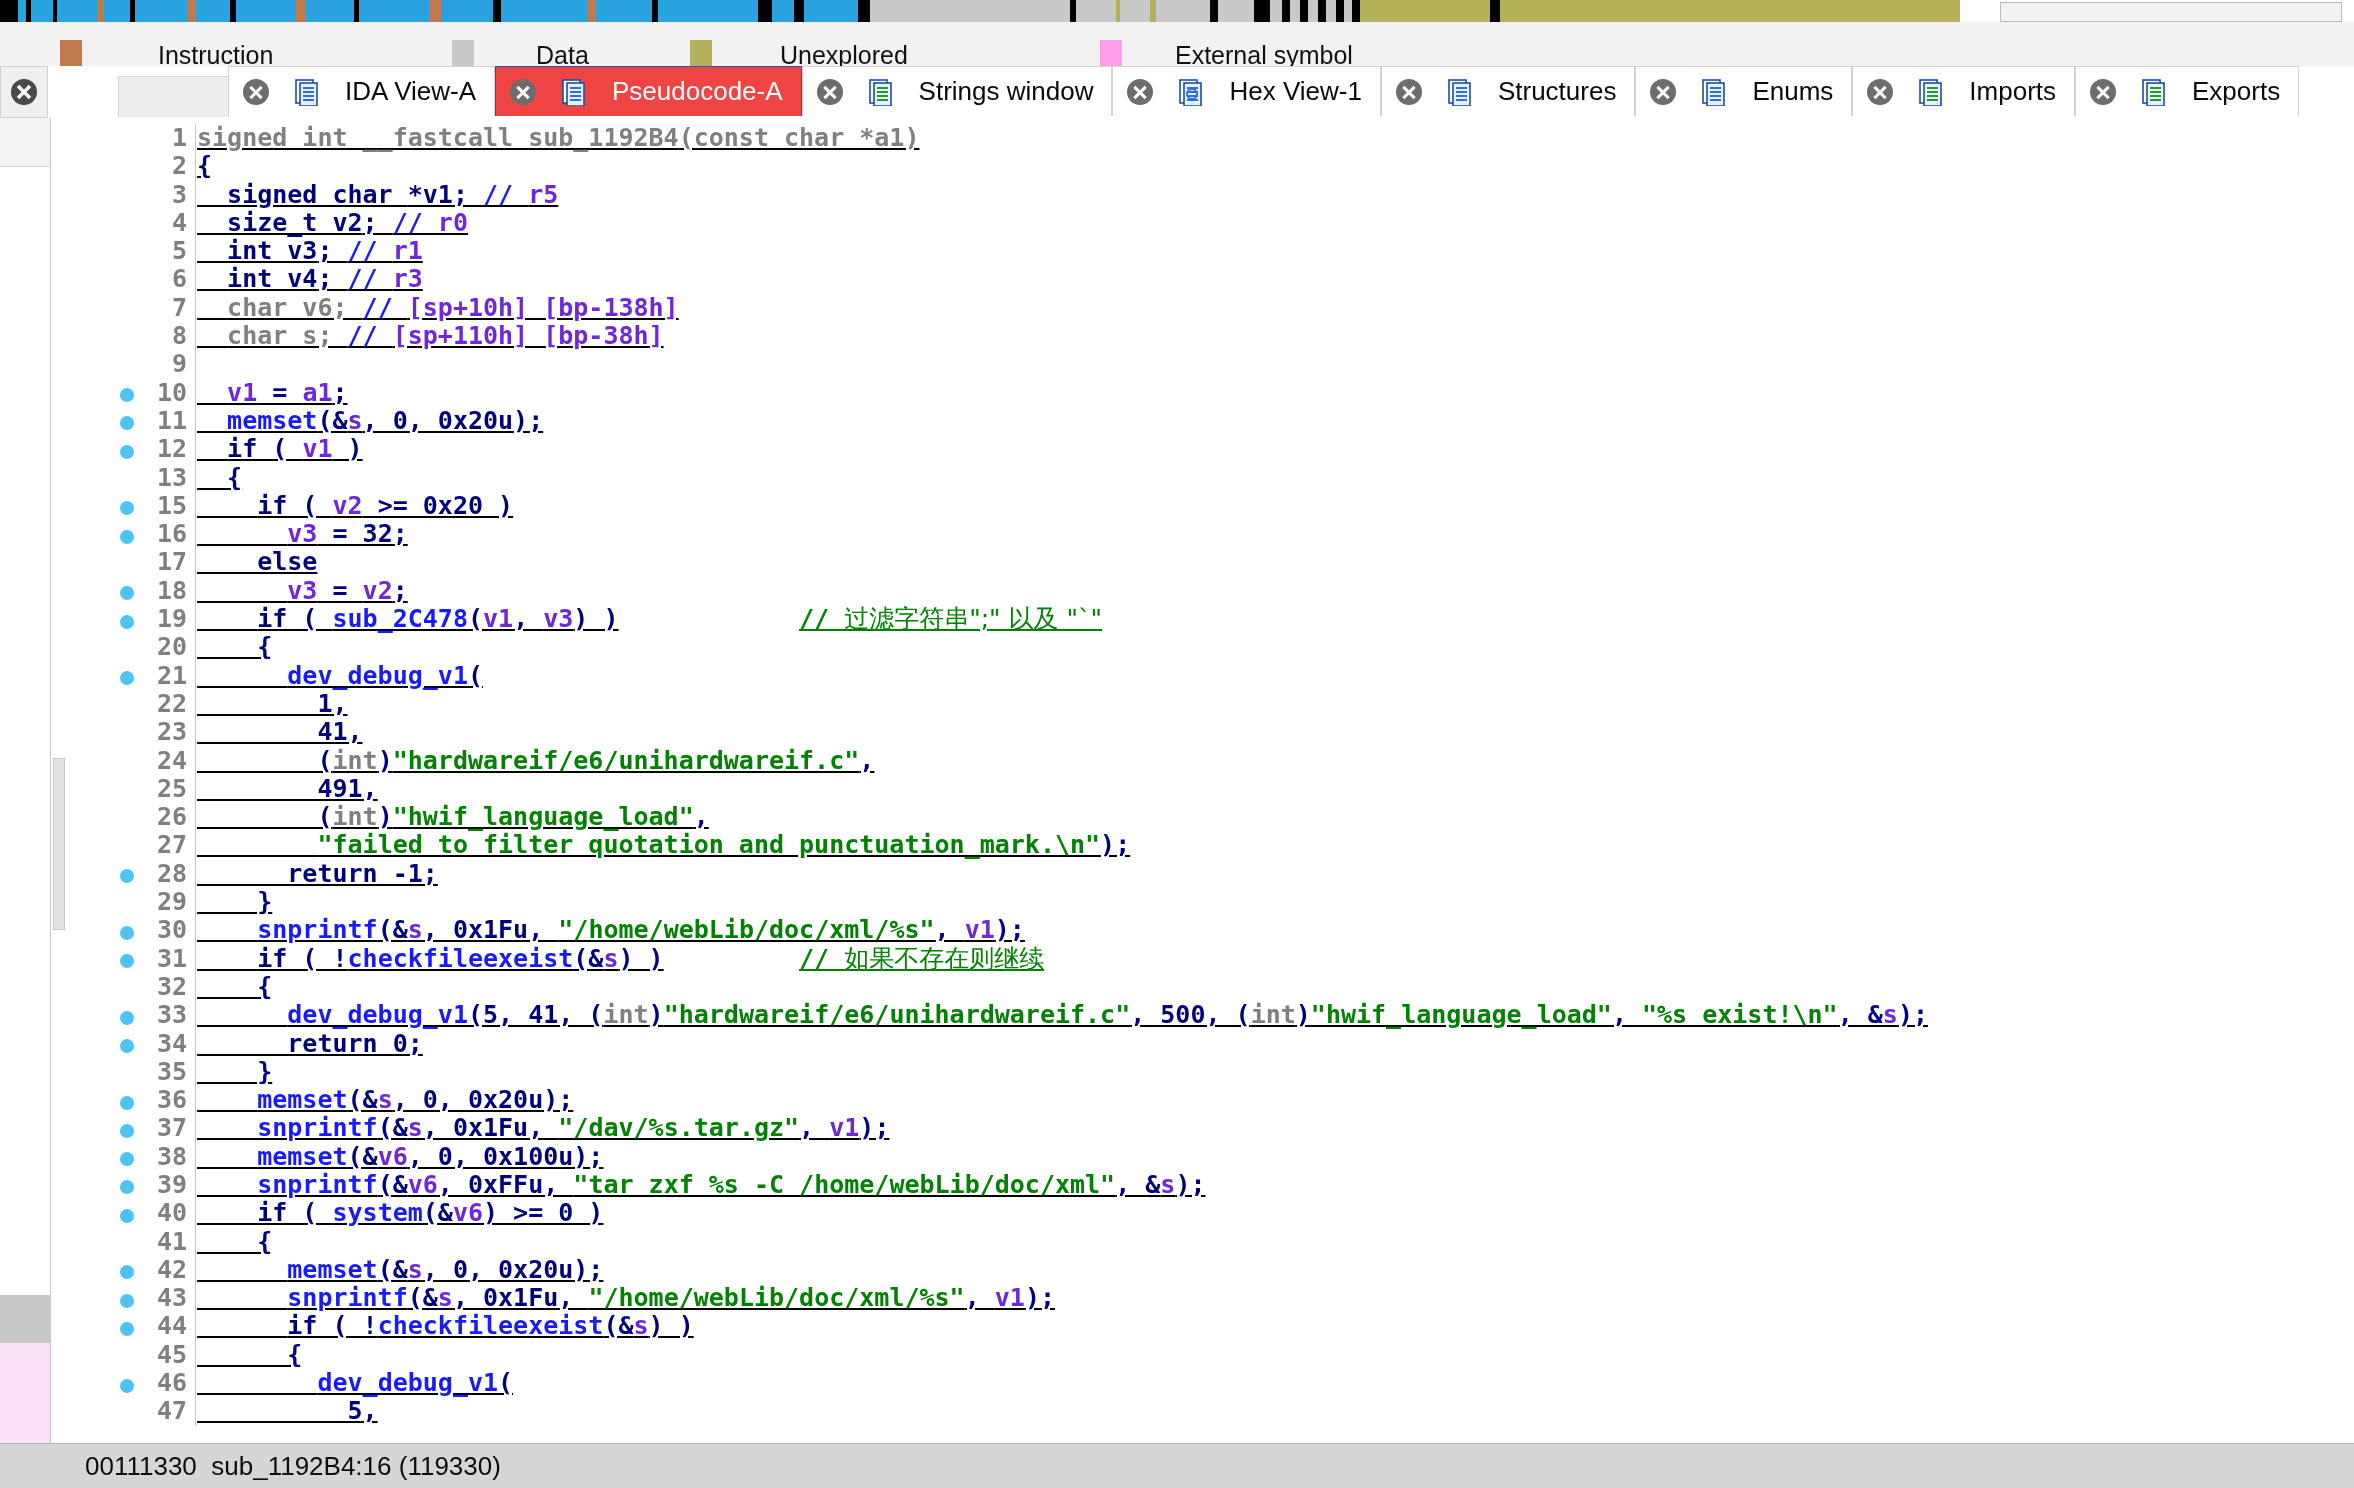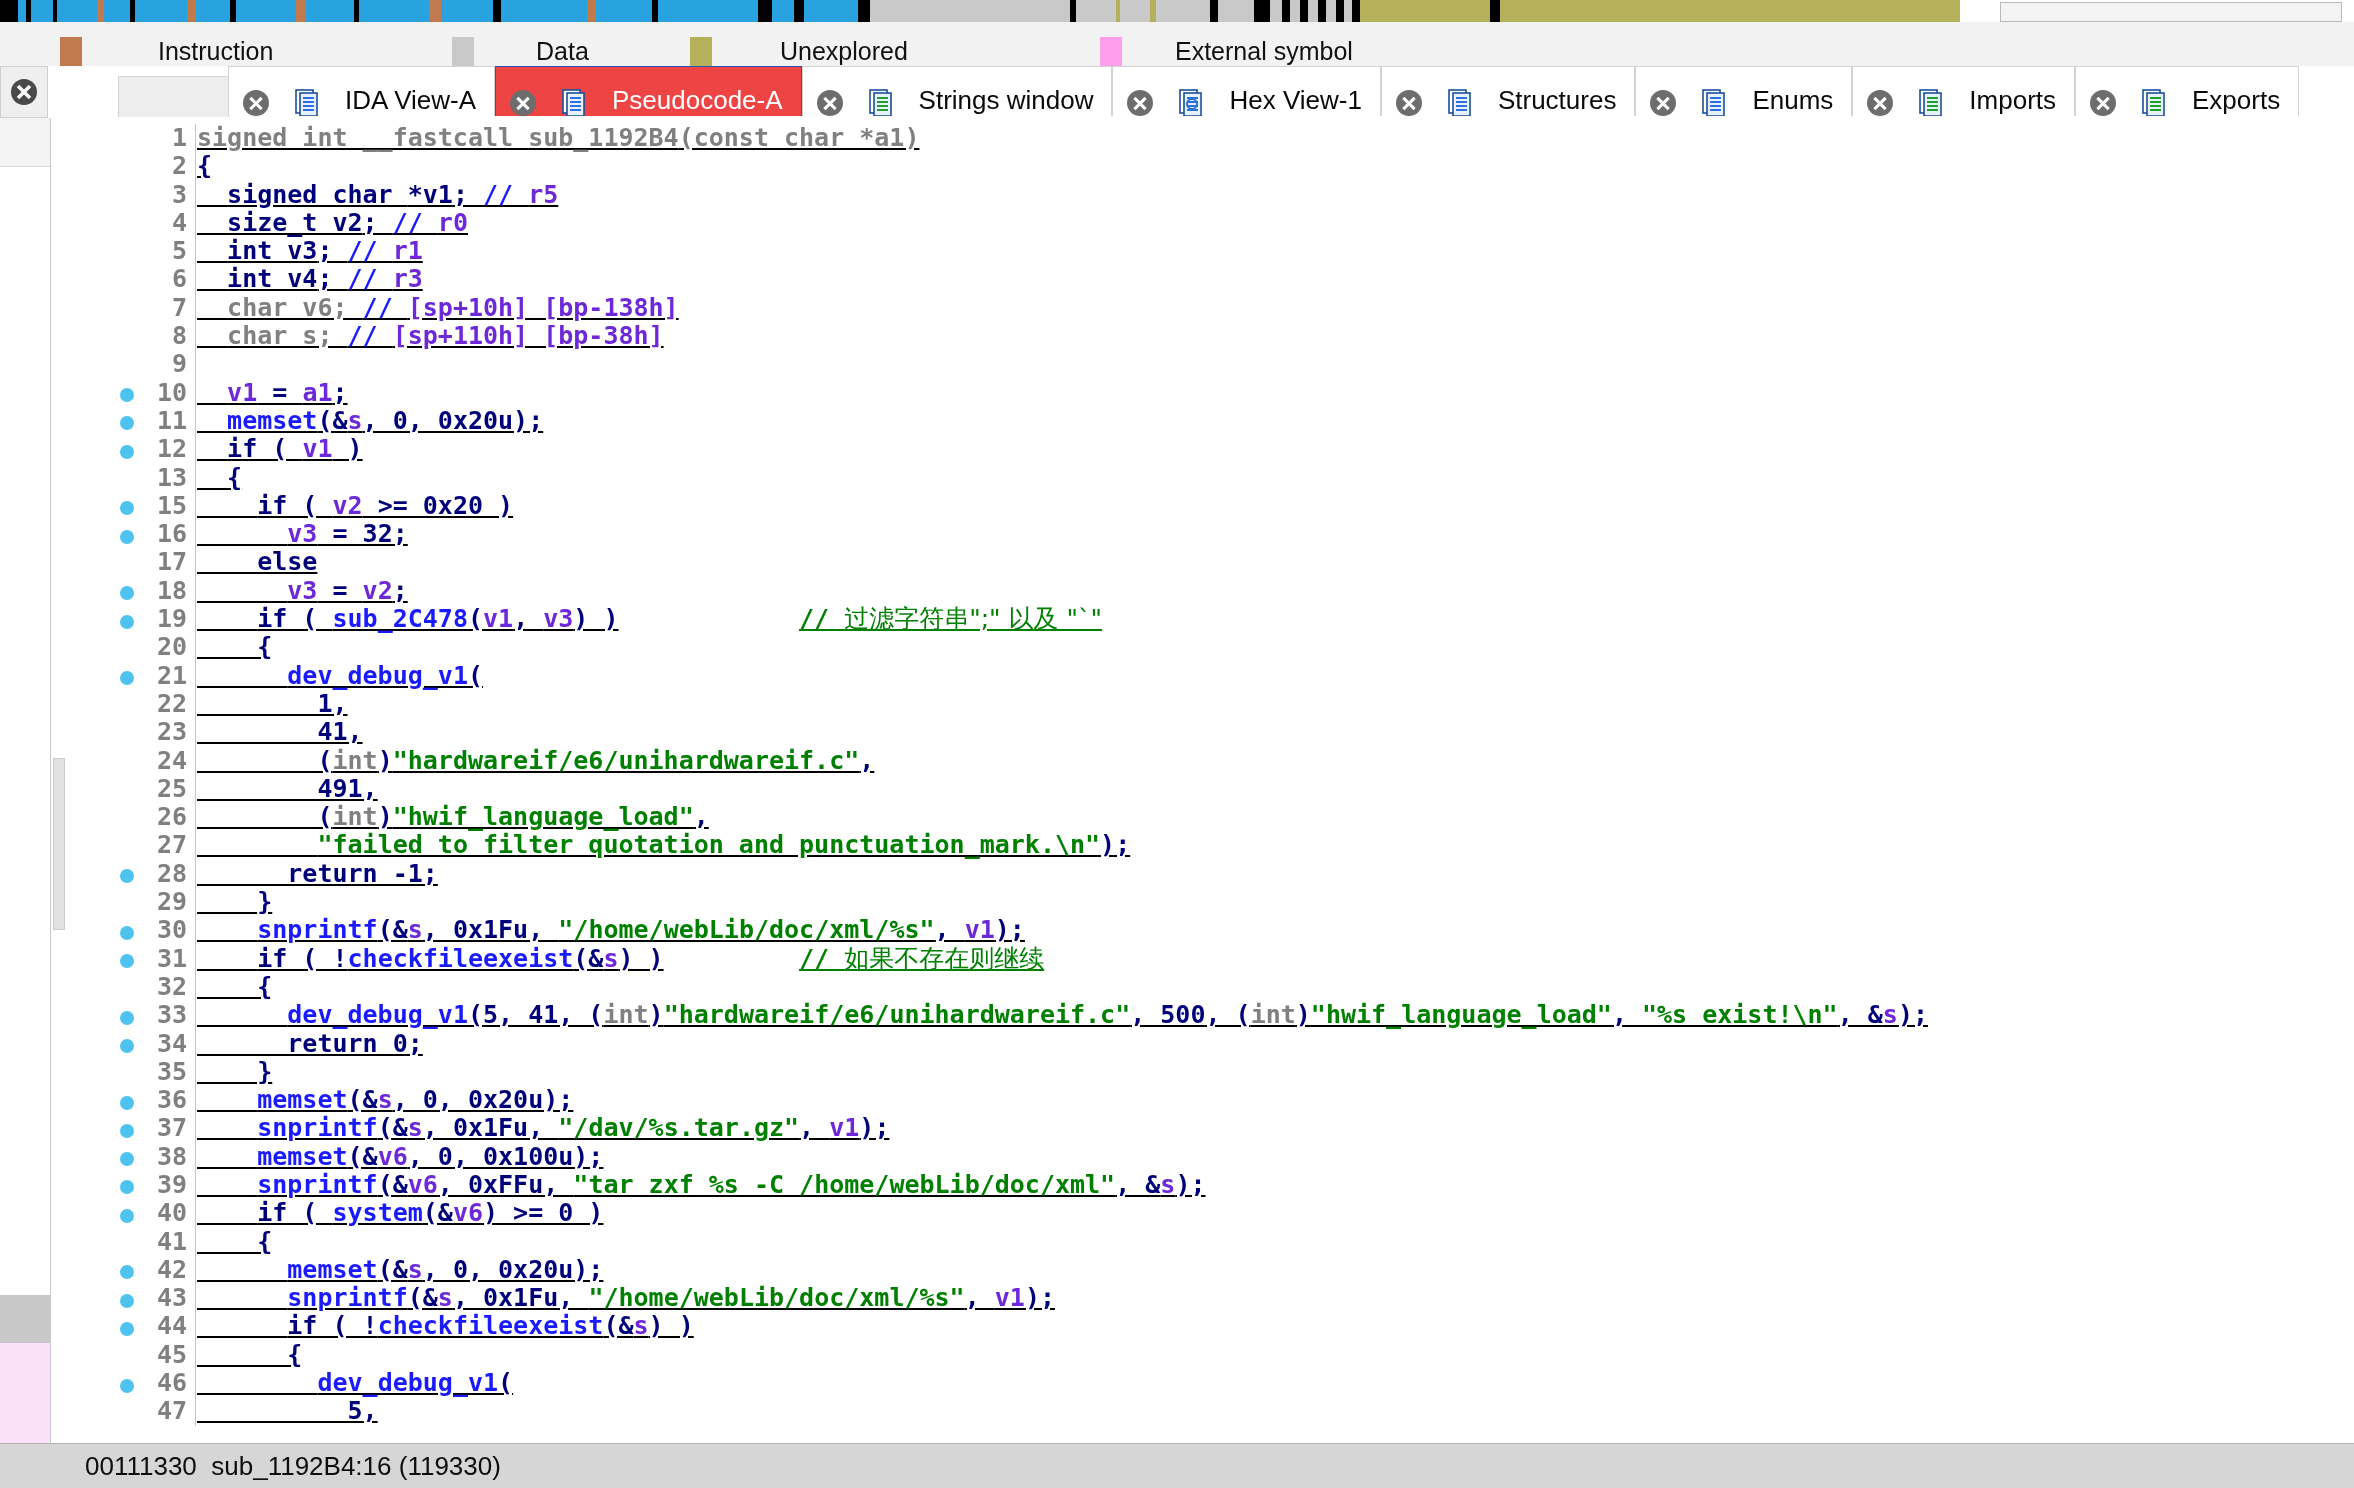--- a/index.html
+++ b/index.html
@@ -35,22 +35,22 @@
   }
 
   
   .legend {
     position: absolute; left: 0; top: 22px;
     width: 2354px; height: 44px;
     background: #f2f2f2;
     border-bottom: 1px solid #d8d8d8;
   }
   .legend-item {
-    position: absolute; top: 15px; height: 44px;
-    display: flex; align-items: flex-start;
+    position: absolute; top: 4px; height: 44px;
+    display: flex; align-items: flex-end;
   }
   .legend-swatch {
     width: 22px; height: 30px; display: inline-block; margin-right: 13px;
   }
   .legend-label {
     font-size: 25px; color: #111; white-space: nowrap;
     font-family: "Liberation Sans", sans-serif;
   }
 
   
@@ -67,21 +67,21 @@
     display: flex; align-items: center; justify-content: center;
   }
   .tabbar-blank {
     position: absolute; left: 118px; top: 10px;
     width: 110px; height: 40px;
     background: #ededed; border: 1px solid #d4d4d4;
     border-bottom: none;
   }
   .tabs { position: absolute; left: 228px; top: 0; height: 52px; display: flex; }
   .tab {
-    height: 50px; display: flex; align-items: flex-end;
+    height: 50px; display: flex; align-items: center;
     padding: 0 18px 0 14px;
     border-left: 1px solid #d2d2d2; border-right: 1px solid #d2d2d2;
     border-top: 1px solid #d2d2d2;
     background: #ffffff; box-sizing: border-box;
     gap: 25px;
   }
   .tab.active { background: #ef4444; border-color: #2257b8; }
   .tab-label {
     font-size: 26px; color: #0a0a0a; white-space: nowrap;
     font-family: "Liberation Sans", sans-serif;

